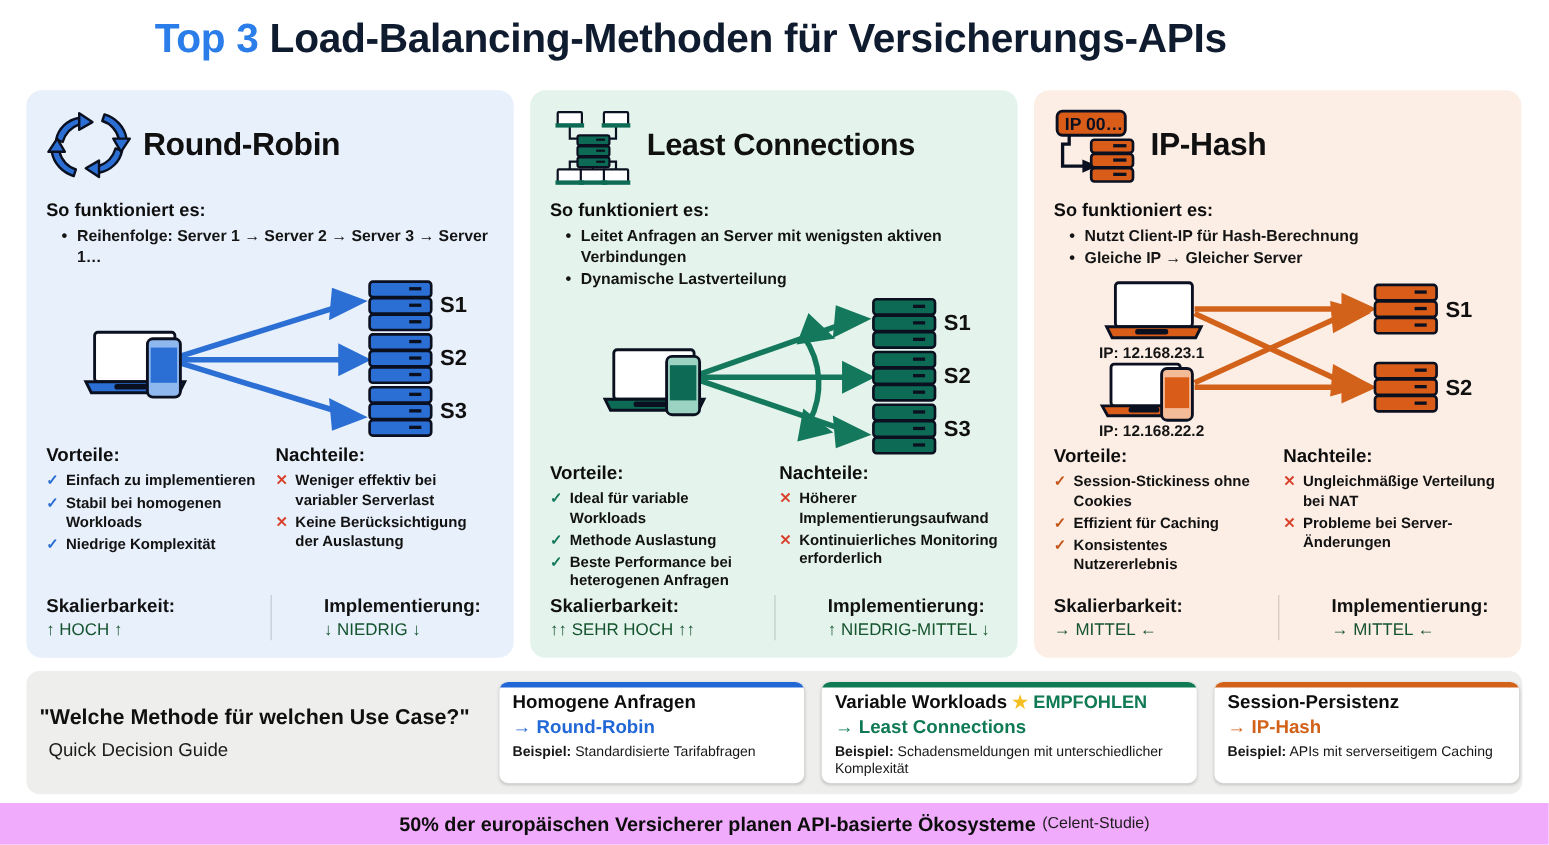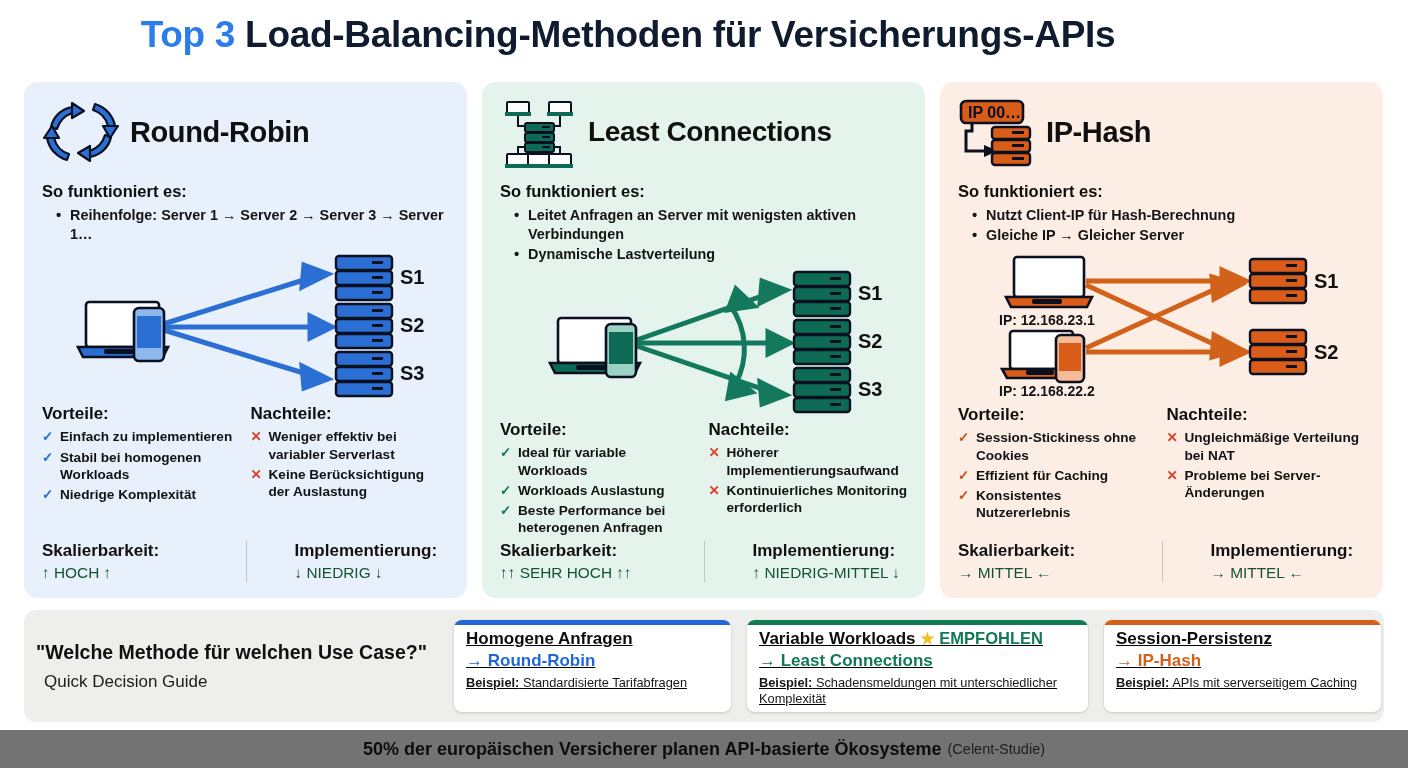--- a/index.html
+++ b/index.html
@@ -106,41 +106,41 @@
     font-size: 19.5px; font-weight: bold; color: #101010; white-space: nowrap;
   }
   .guide-sub { font-size: 17px; color: #1b1b1b; margin-top: 8px; padding-left: 8px; }
 
   .guide-cards { display: flex; gap: 16px; }
   .gcard {
     background: #fff; border-radius: 8px;
     width: 277px; height: 92px;
     padding: 9px 12px 12px 12px;
     box-shadow: 0 1px 3px rgba(0,0,0,0.18);
-    position: relative; overflow: hidden; text-decoration: underline;
+    position: relative; overflow: hidden;
   }
   .gcard.w2 { width: 341px; }
   .gcard .topbar { position: absolute; left: 0; top: 0; width: 100%; height: 5px; }
   .gcard.b .topbar { background: #2168d6; }
   .gcard.g .topbar { background: #0f7a53; }
   .gcard.o .topbar { background: #d2621a; }
   .g-title { font-size: 17px; font-weight: bold; color: #0d0d0d; white-space: nowrap; }
   .g-title .rec { color: #0f7a53; font-weight: bold; font-size: 16.5px; }
   .g-title .star { color: #f3bf21; font-size: 16px; }
   .g-method { font-size: 17px; font-weight: bold; margin-top: 2px; }
   .gcard.b .g-method { color: #2168d6; }
   .gcard.g .g-method { color: #0f7a53; }
   .gcard.o .g-method { color: #d2621a; }
   .g-ex { font-size: 12.8px; color: #161616; margin-top: 4px; line-height: 1.24; }
   .g-ex b { font-weight: bold; }
 
   
   .footer {
     position: absolute; left: 0; bottom: 0; width: 1408px; height: 38px;
-    background: #737373;
+    background: #f0abfc;
     display: flex; align-items: center; justify-content: center;
   }
   .footer-main { font-size: 18px; font-weight: bold; color: #0d0d0d; }
   .footer-src { font-size: 14.5px; color: #1d1d1d; margin-left: 6px; }
   svg { display: block; overflow: visible; }
 </style>
 </head>
 <body>
 
 <div id="page">
@@ -359,21 +359,21 @@
           <text x="358" y="78" font-family="Liberation Sans, sans-serif" font-size="20" font-weight="bold" fill="#101010">S2</text>
           <text x="358" y="126" font-family="Liberation Sans, sans-serif" font-size="20" font-weight="bold" fill="#101010">S3</text>
         </svg>
       </div>
 
       <div class="pc">
         <div class="pc-col pros">
           <div class="pc-h">Vorteile:</div>
           <ul>
             <li><span class="mk">✓</span><span>Ideal für variable Workloads</span></li>
-            <li><span class="mk">✓</span><span>Workloads Auslastung</span></li>
+            <li><span class="mk">✓</span><span>Methode Auslastung</span></li>
             <li><span class="mk">✓</span><span>Beste Performance bei heterogenen Anfragen</span></li>
           </ul>
         </div>
         <div class="pc-col cons">
           <div class="pc-h">Nachteile:</div>
           <ul>
             <li><span class="mk">✕</span><span>Höherer Implementierungsaufwand</span></li>
             <li><span class="mk">✕</span><span>Kontinuierliches Monitoring erforderlich</span></li>
           </ul>
         </div>

